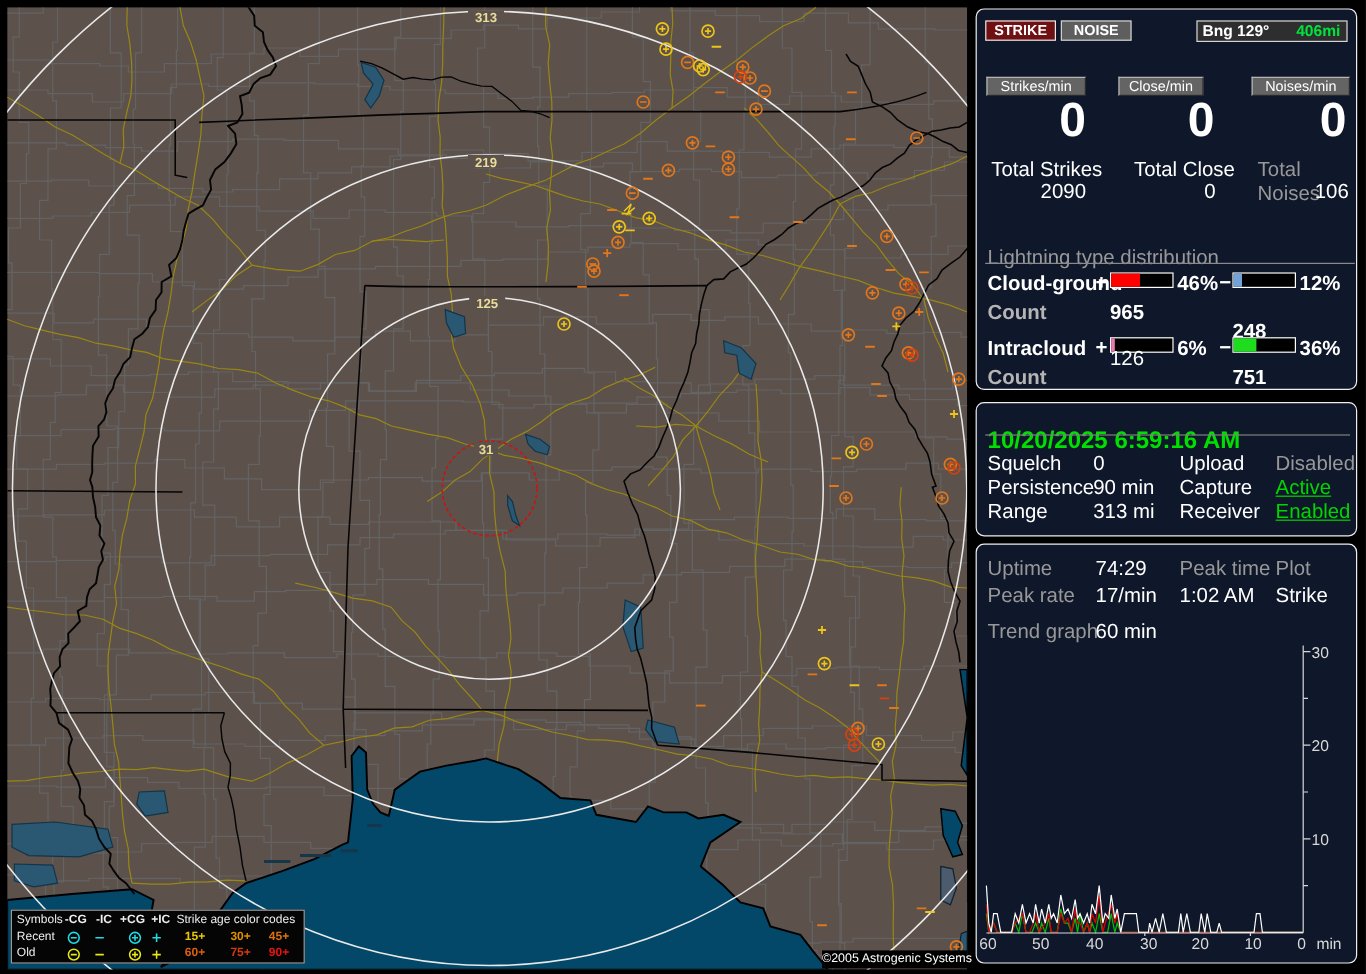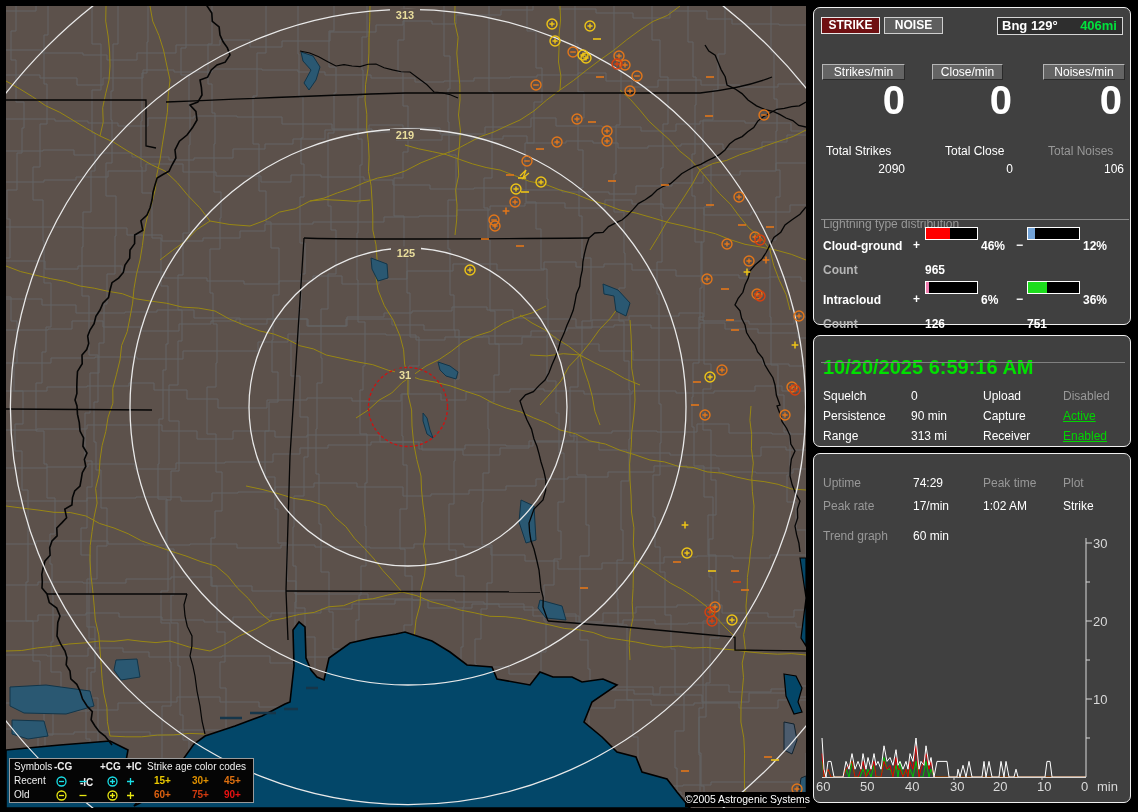--- a/index.html
+++ b/index.html
@@ -1,22 +1,22 @@
 <!DOCTYPE html>
 <html><head><meta charset="utf-8"><style>
 * { margin:0; padding:0; box-sizing:border-box; }
 html,body { width:1138px; height:812px; background:#000; overflow:hidden;
   font-family:"Liberation Sans", sans-serif; }
 .abs { position:absolute; }
-.panel { position:absolute; left:813px; width:318px; background:#404040;
+.panel { position:absolute; left:813px; width:318px; background:#0f172a;
   border:1px solid #efefef; border-radius:7px; }
 .gbtn { position:absolute; background:#646464; color:#fff; text-align:center;
   font-size:12px; line-height:14px; height:16px;
   border:1px solid; border-color:#b5b5b5 #2a2a2a #2a2a2a #b5b5b5; }
-.lbl { color:#fff; font-size:12px;margin-top:12px; }
+.lbl { color:#fff; font-size:17px; }
 .gry { color:#989898; }
 .grn { color:#00d500;text-decoration:underline; }
 </style></head>
 <body>
 <svg width="800" height="802" viewBox="0 0 800 802" style="position:absolute;left:6px;top:6px">
 <rect width="800" height="802" fill="#5c514b"></rect>
 <g opacity="0.55">
       <path d="M10,0 L10,25 L5,25 L5,54 L10,54 L10,96 L18,96 L18,122 L16,122 L16,147 L11,147 L11,184 L1,184 L1,213 L4,213 L4,252 L-2,252 L-2,291 L5,291 L5,315 L11,315 L11,357 L8,357 L8,385 L17,385 L17,418 L9,418 L9,445 L16,445 L16,484 L22,484 L22,527 L22,527 L22,576 L20,576 L20,615 L27,615 L27,655 L34,655 L34,694 L38,694 L38,719 L32,719 L32,751 L24,751 L24,781 L16,781 L16,812 L19,812" stroke="#6b747a" fill="none" stroke-width="1"></path>
 <path d="M42,0 L42,29 L38,29 L38,78 L41,78 L41,118 L34,118 L34,161 L27,161 L27,194 L37,194 L37,235 L38,235 L38,277 L45,277 L45,321 L40,321 L40,346 L36,346 L36,377 L30,377 L30,425 L38,425 L38,458 L41,458 L41,492 L49,492 L49,528 L44,528 L44,558 L46,558 L46,589 L47,589 L47,636 L45,636 L45,666 L55,666 L55,703 L47,703 L47,729 L39,729 L39,769 L45,769 L45,804 L36,804" stroke="#6b747a" fill="none" stroke-width="1"></path>
 <path d="M86,0 L86,38 L95,38 L95,84 L86,84 L86,127 L89,127 L89,165 L85,165 L85,206 L77,206 L77,241 L76,241 L76,290 L83,290 L83,320 L83,320 L83,349 L92,349 L92,396 L88,396 L88,436 L90,436 L90,464 L95,464 L95,502 L101,502 L101,540 L91,540 L91,573 L81,573 L81,621 L89,621 L89,666 L85,666 L85,692 L92,692 L92,740 L84,740 L84,777 L75,777 L75,821 L81,821" stroke="#6b747a" fill="none" stroke-width="1"></path>
@@ -350,21 +350,21 @@
       <circle cx="791" cy="783" r="5"></circle>
       <path d="M788.4,783 h5.2 M791,780.4 v5.2"></path>
     </g>
 <path d="M758,751 h8" stroke="#e2761a" stroke-width="1.6" fill="none"></path>
 <path d="M514,170 l6,-6 l-3,8 l6,-5" stroke="#edc417" stroke-width="1.2" fill="none"></path>
 </svg>
 
 <div class="abs" style="left:9px;top:758px;width:245px;height:45px;background:#050505;border:1px solid #9a9a9a;color:#eee;font-size:10px;white-space:nowrap;">
   <div class="abs" style="left:4px;top:2px;">Symbols</div>
   <div class="abs" style="left:44px;top:2px;font-weight:bold;">-CG</div>
-  <div class="abs" style="left:70px;top:2px;font-weight:bold;margin-top:16px;">-IC</div>
+  <div class="abs" style="left:70px;top:2px;font-weight:bold;">-IC</div>
   <div class="abs" style="left:90px;top:2px;font-weight:bold;">+CG</div>
   <div class="abs" style="left:116px;top:2px;font-weight:bold;">+IC</div>
   <div class="abs" style="left:137px;top:2px;">Strike age color codes</div>
   <div class="abs" style="left:4px;top:16px;">Recent</div>
   <div class="abs" style="left:4px;top:30px;">Old</div>
   <svg class="abs" style="left:0;top:0" width="245" height="45">
     <g stroke="#19e0e8" fill="none" stroke-width="1.3">
       <circle cx="51.5" cy="22.5" r="4.5"></circle>
         <path d="M49,22.5 h5"></path>
       <path d="M69.5,22.5 h7"></path>
@@ -430,21 +430,21 @@
   <div class="abs" style="left:111px;top:273px;width:53px;height:13px;border:1px solid #fff;background:#000;">
       <div style="width:3px;height:100%;background:#ef7bae;"></div>
     </div>
   <div class="abs lbl" style="left:167px;top:273px;font-weight:bold;">6%</div>
   <div class="abs lbl" style="left:202px;top:272px;font-weight:bold;">−</div>
   <div class="abs" style="left:213px;top:273px;width:53px;height:13px;border:1px solid #fff;background:#000;">
       <div style="width:19px;height:100%;background:#1ddd1d;"></div>
     </div>
   <div class="abs lbl" style="left:269px;top:273px;font-weight:bold;">36%</div>
   <div class="abs lbl" style="left:9px;top:297px;font-weight:bold;color:#b5b5b5;">Count</div>
-  <div class="abs lbl" style="left:111px;top:297px;font-weight:bold;">126</div>
+  <div class="abs lbl" style="left:111px;top:281px;font-weight:normal;">126</div>
   <div class="abs lbl" style="left:213px;top:297px;font-weight:bold;">751</div>
 </div>
 
 <div class="panel" style="top:335px;height:112px;">
   <div class="abs" style="left:9px;top:1px;font-size:20px;font-weight:bold;color:#00e000;margin-top:19px;">10/20/2025 6:59:16 AM</div>
   <div class="abs" style="left:7px;top:26px;width:304px;height:1px;background:#808080;"></div>
   <div class="abs lbl" style="left:9px;top:41px;">Squelch</div>
   <div class="abs lbl" style="left:97px;top:41px;">0</div>
   <div class="abs lbl" style="left:169px;top:41px;">Upload</div>
   <div class="abs lbl gry" style="left:249px;top:41px;">Disabled</div>

